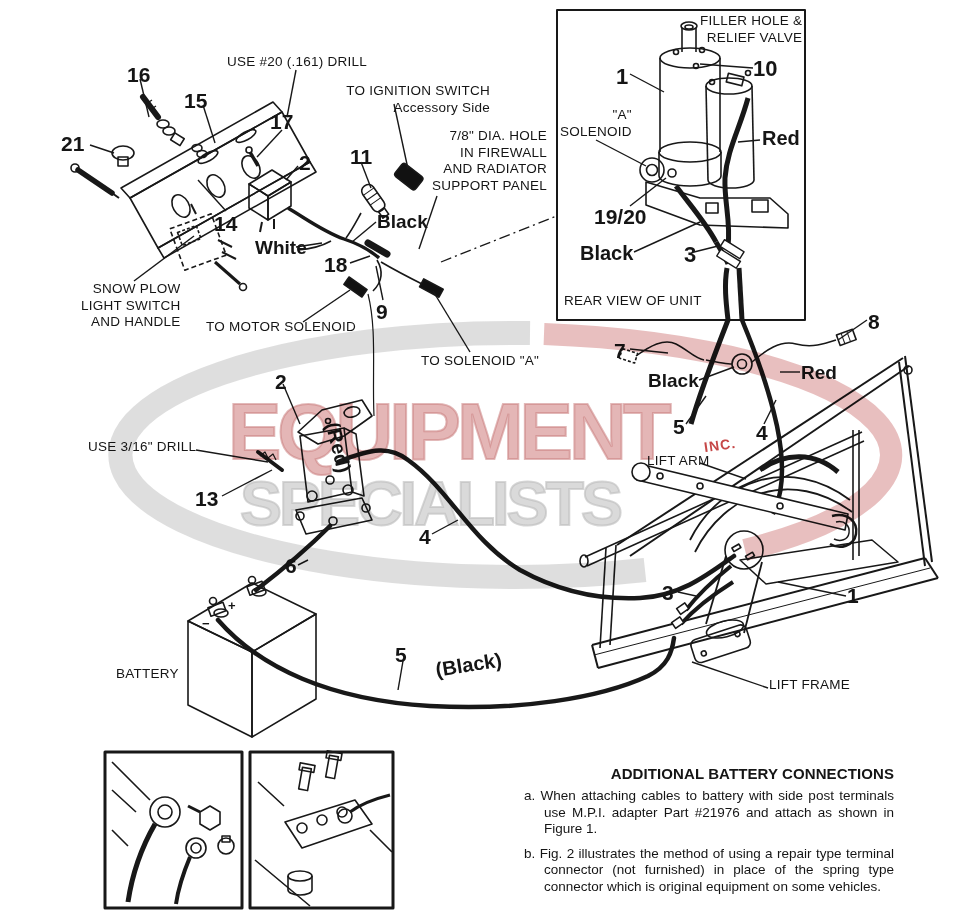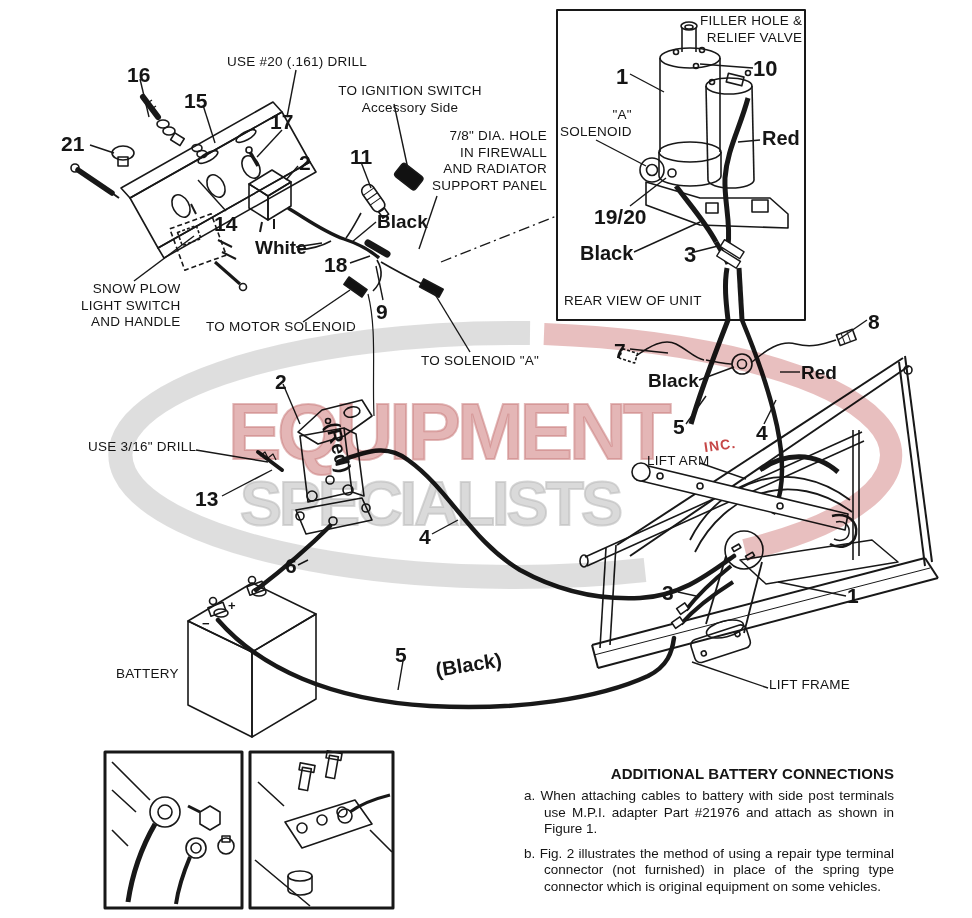--- a/index.html
+++ b/index.html
@@ -9,21 +9,21 @@
   #labels{position:absolute;left:0;top:0;width:100%;height:100%;z-index:2;}
   #watermark{position:absolute;left:0;top:0;width:100%;height:100%;z-index:3;
              mix-blend-mode:multiply;pointer-events:none;}
   .lbl{position:absolute;white-space:pre;}
   .pre{white-space:pre-line;text-align:right;}
   .num{font-weight:700;font-size:21px;letter-spacing:0;}
   .num22{font-weight:700;font-size:22px;}
   .bw{font-weight:700;font-size:19px;}
   .bw20{font-weight:700;font-size:20px;}
   .cap{font-size:13.5px;letter-spacing:.25px;line-height:16.5px;}
-  .ctr{text-align:center;}
+  .ctr{text-align:right;}
   .wm-word{position:absolute;font-weight:700;line-height:1;white-space:nowrap;
            font-family:"Liberation Sans",sans-serif;}
   #wm-word1{left:228px;top:392px;font-size:80px;letter-spacing:-4px;color:rgba(226,176,176,.92);
             -webkit-text-stroke:2px rgba(203,127,127,.55);}
   #wm-word2{left:240px;top:458px;font-size:63px;letter-spacing:-3px;color:rgba(216,216,216,.95);margin-top:14px;
             -webkit-text-stroke:2px rgba(188,188,188,.6);}
   #wm-inc{left:704px;top:438px;font-size:14px;letter-spacing:1px;color:#c64747;
           transform:rotate(-8deg);}
   #notes{position:absolute;left:524px;top:765px;width:370px;z-index:2;}
   #notes-title{font-weight:700;font-size:15px;margin:0 0 6px 0;letter-spacing:.1px;text-align:right;}

